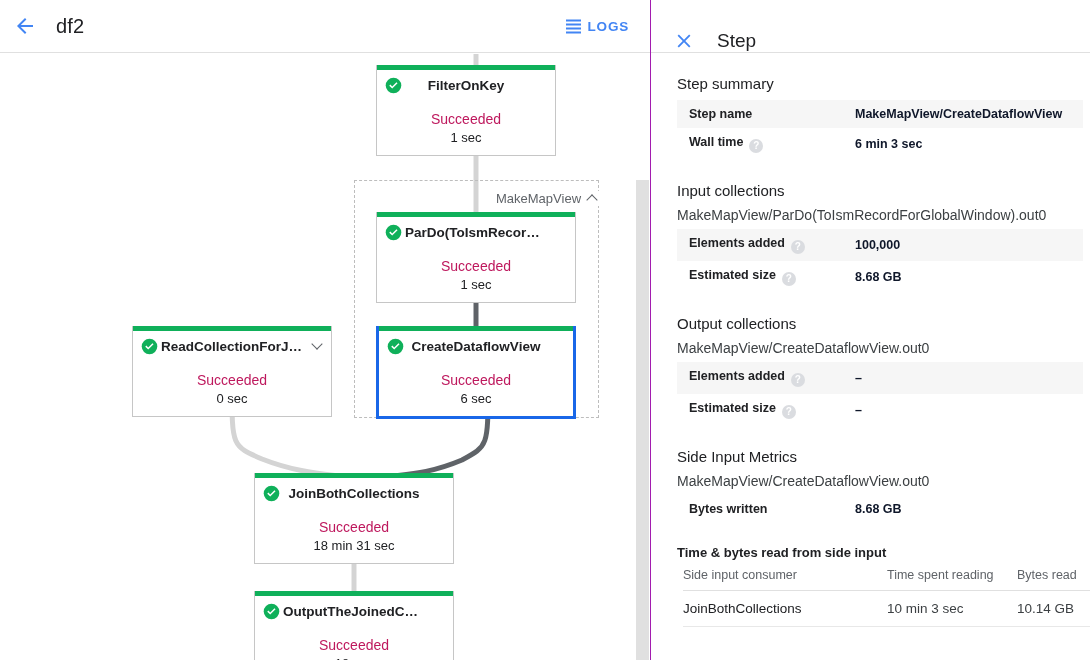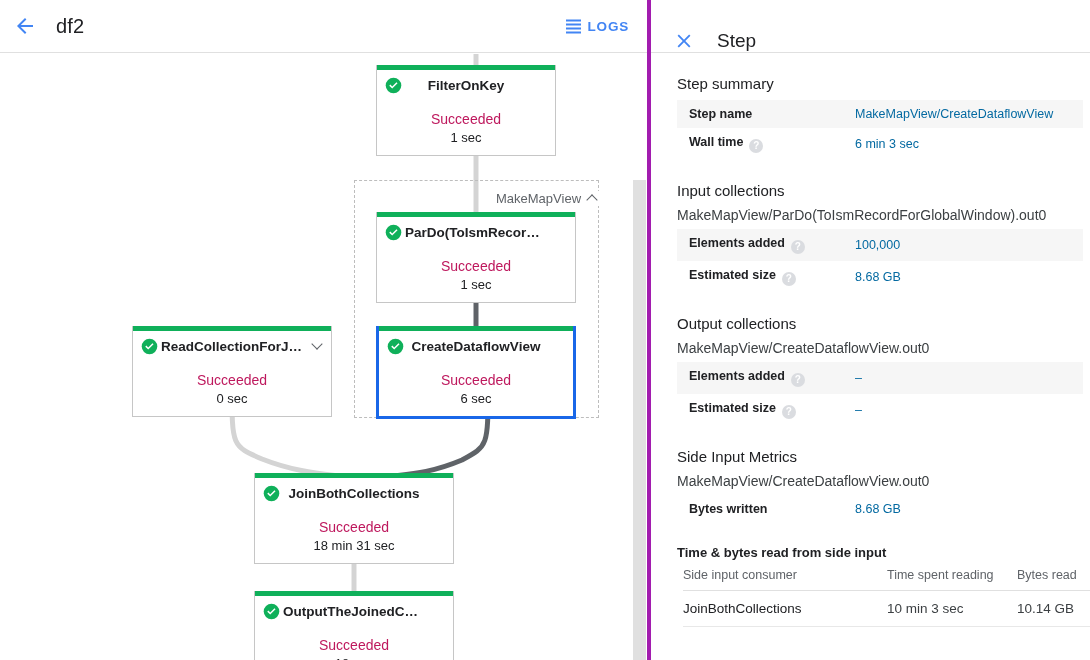--- a/index.html
+++ b/index.html
@@ -10,21 +10,21 @@
     background: #ffffff;
     font-family: "Liberation Sans", sans-serif;
     color: #202124;
   }
   #app { position: relative; width: 1090px; height: 660px; display: flex; }
 
   
   .left-panel {
     position: relative;
     width: 651px; height: 660px;
-    border-right: 4px solid #a21caf;
+    border-right: 1px solid #a21caf;
     background: #fff;
     overflow: hidden;
   }
   .left-header {
     position: absolute; top: 0; left: 0;
     width: 651px; height: 53px;
     background: #fff;
     border-bottom: 1px solid #e0e0e0;
     display: flex; align-items: center;
   }
@@ -138,21 +138,21 @@
     margin: 0 0 8px 0;
   }
   .section-title.mt { margin-top: 22px; }
   .coll-name {
     font-size: 14px; color: #3c4043; margin: 0 0 6px 0;
   }
   .kv-table { width: 406px; border-collapse: collapse; }
   .kv-table tr.shade td { background: #f6f6f6; }
   .kv-table td { padding: 7px 0 7px 12px; font-size: 12.5px; vertical-align: middle; }
   .kv-key { font-weight: bold; color: #202124; width: 168px; white-space: nowrap; }
-  .kv-val { color: #0369a1; padding-left: 10px !important; }
+  .kv-val { color: #0f172a; padding-left: 10px !important; font-weight: bold; }
   .help-icon {
     display: inline-block; vertical-align: -3px; margin-left: 6px;
     width: 14px; height: 14px; border-radius: 50%;
     background: #dadce0; color: #fff;
     font-size: 10px; line-height: 14px; text-align: center;
     font-weight: bold; cursor: pointer;
   }
   .subsection-title {
     font-size: 13px; font-weight: bold; color: #202124;
     margin: 22px 0 2px 0;

